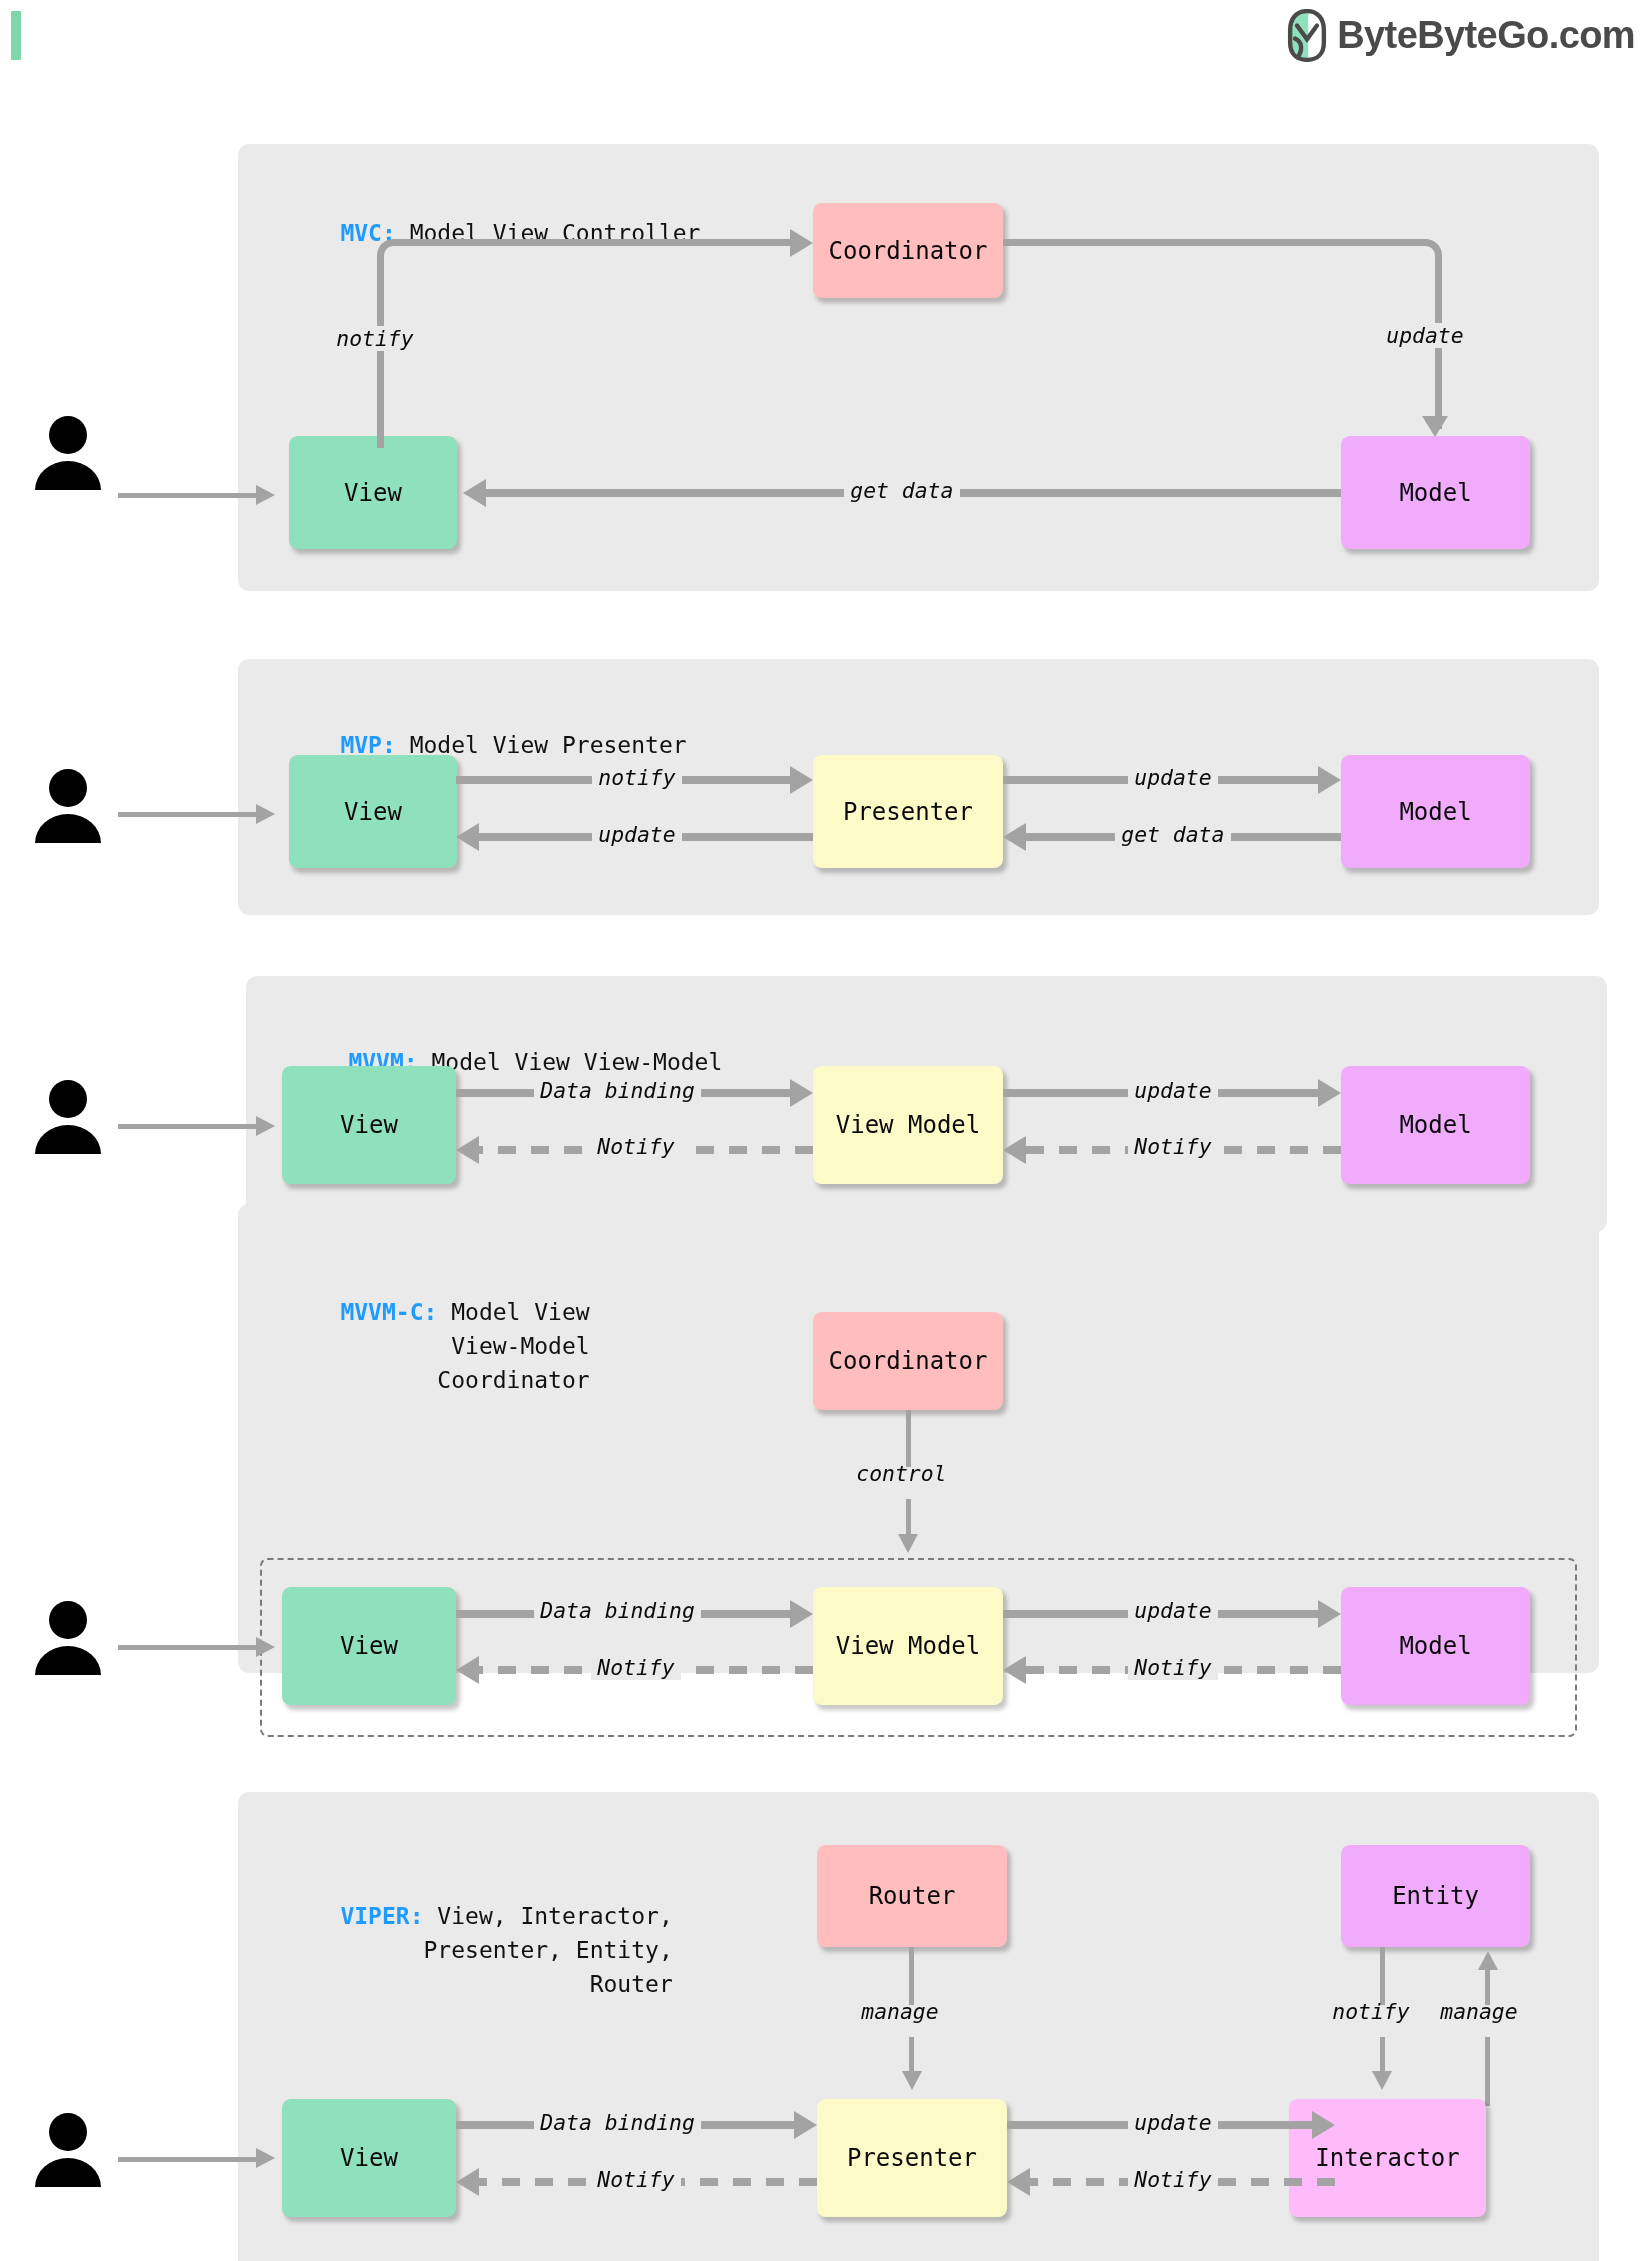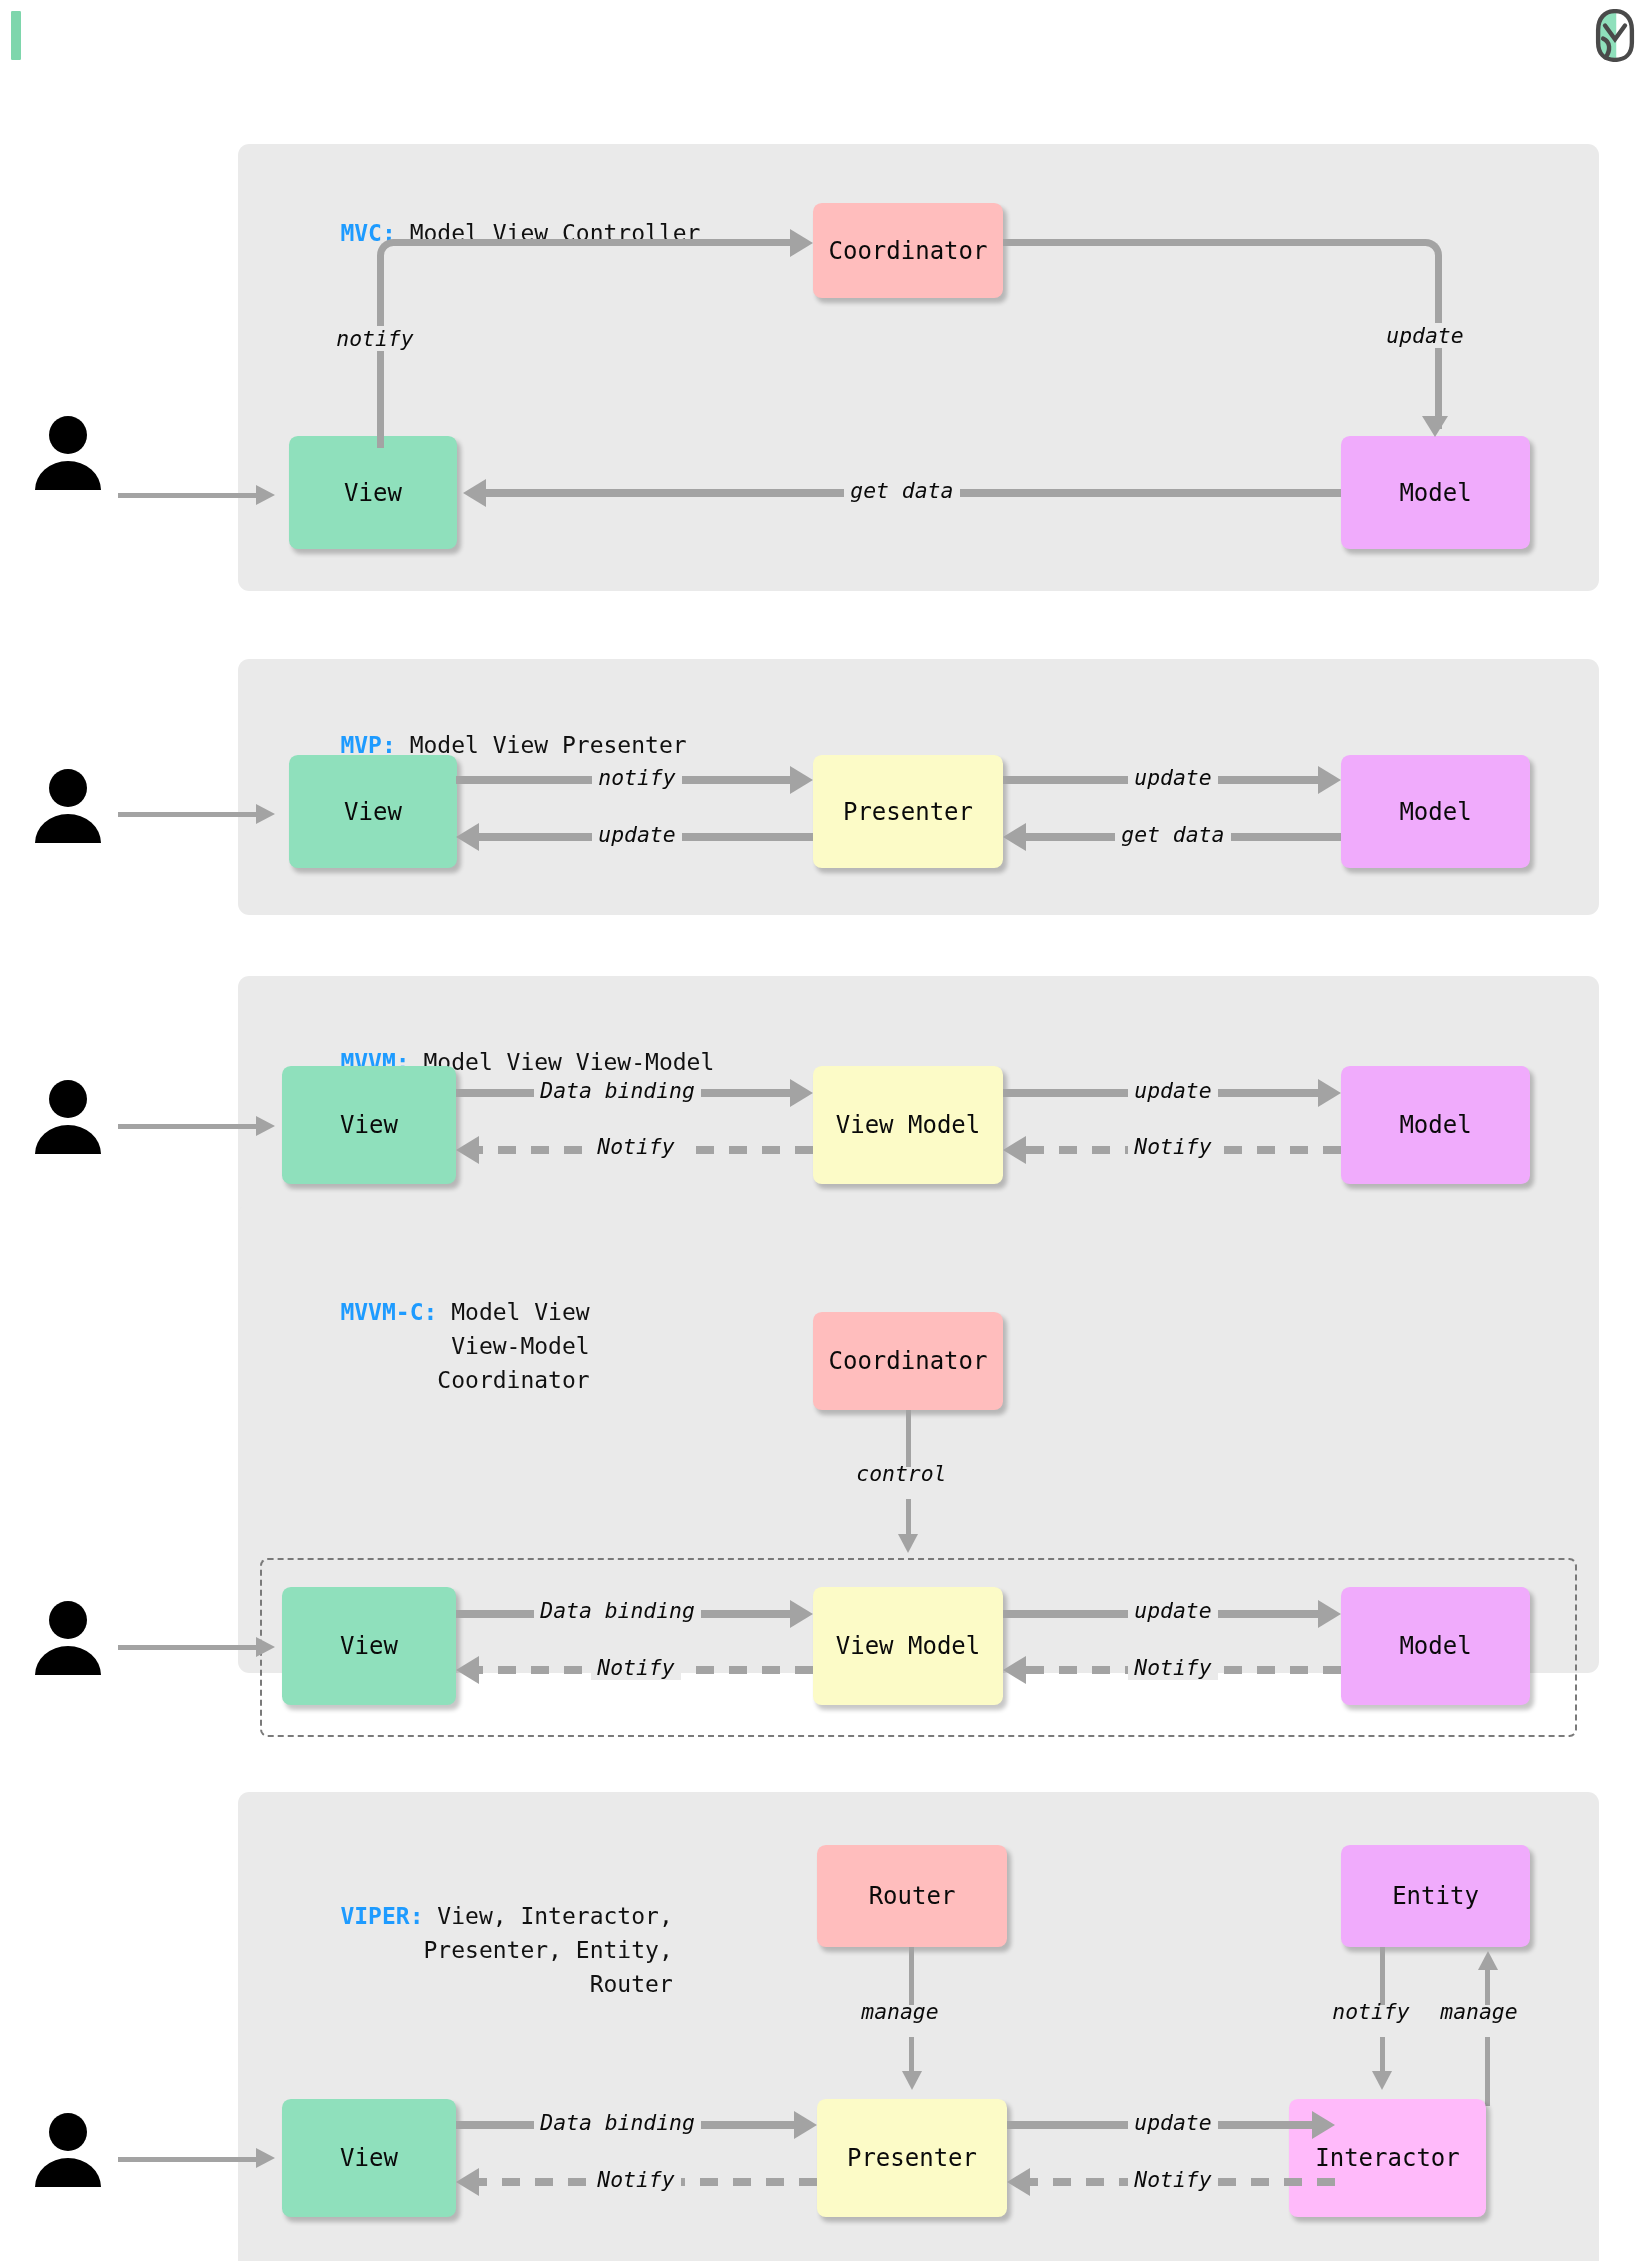--- a/index.html
+++ b/index.html
@@ -82,20 +82,21 @@
   <div id="title-accent"></div>
   <div id="brand">
     <div id="brand-mark">
       <svg width="40" height="53" viewBox="0 0 64 84" aria-hidden="true">
         <path d="M30 4 C14 4 6 16 6 34 L6 54 C6 72 14 80 30 80 L34 80 L34 4 Z" fill="#8FE0BC"></path>
         <path d="M32 3 C15 3 5 15 5 33 L5 53 C5 71 15 81 32 81 C49 81 59 71 59 53 L59 33 C59 15 49 3 32 3 Z" fill="none" stroke="#4A4A4A" stroke-width="7"></path>
         <path d="M16 26 L32 48 L48 26" fill="none" stroke="#4A4A4A" stroke-width="7" stroke-linecap="round"></path>
         <path d="M13 47 C25 52 25 66 17 77" fill="none" stroke="#4A4A4A" stroke-width="7" stroke-linecap="round"></path>
       </svg>
     </div>
+    <div id="brand-text">ByteByteGo.com</div>
   </div>
 </div>
 
 <div class="panel" style="top:144px;height:447px;">
   <div class="panel-title" style="left:47px;top:38px;">
     <span class="key">MVC:</span><span> </span><span>Model View Controller</span>
   </div>
 </div>
 
 <div class="user-icon" style="left:35px;top:416px;">
@@ -147,21 +148,21 @@
 <div class="edge-label" style="left:1128px;top:765px;">update</div>
 
 <div class="hline" style="left:479px;top:833px;width:334px;"></div>
 <div class="arrow-l" style="left:456px;top:823px;"></div>
 <div class="edge-label" style="left:592px;top:822px;">update</div>
 
 <div class="hline" style="left:1026px;top:833px;width:315px;"></div>
 <div class="arrow-l" style="left:1003px;top:823px;"></div>
 <div class="edge-label" style="left:1115px;top:822px;">get data</div>
 
-<div class="panel" style="top:976px;height:256px;">
+<div class="panel" style="top:976px;height:256px;margin-left:8px;">
   <div class="panel-title" style="left:47px;top:35px;">
     <span class="key">MVVM:</span><span> </span><span>Model View View-Model</span>
   </div>
 </div>
 
 <div class="user-icon" style="left:35px;top:1080px;">
   <div class="head"></div>
   <div class="body"></div>
 </div>
 <div class="hline thin" style="left:118px;top:1124px;width:139px;"></div>

